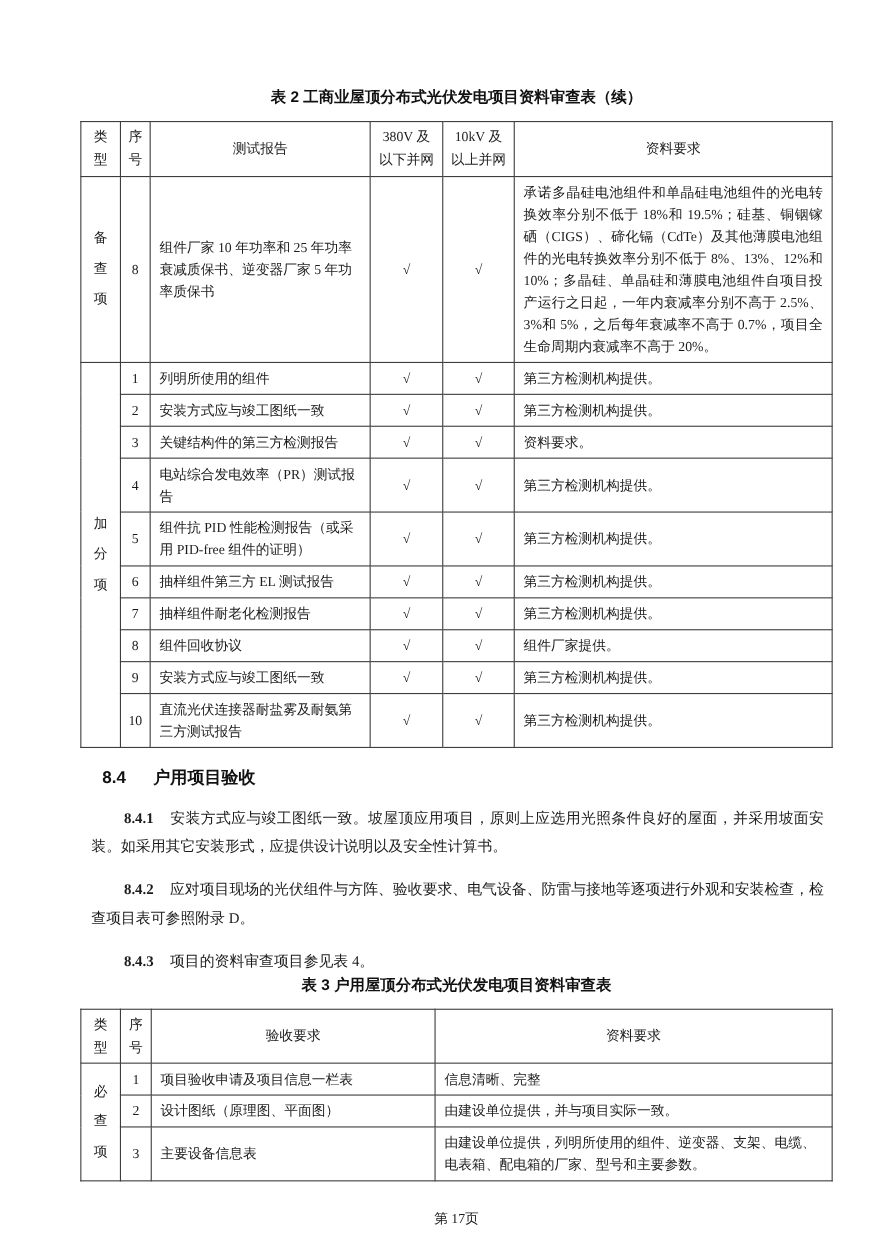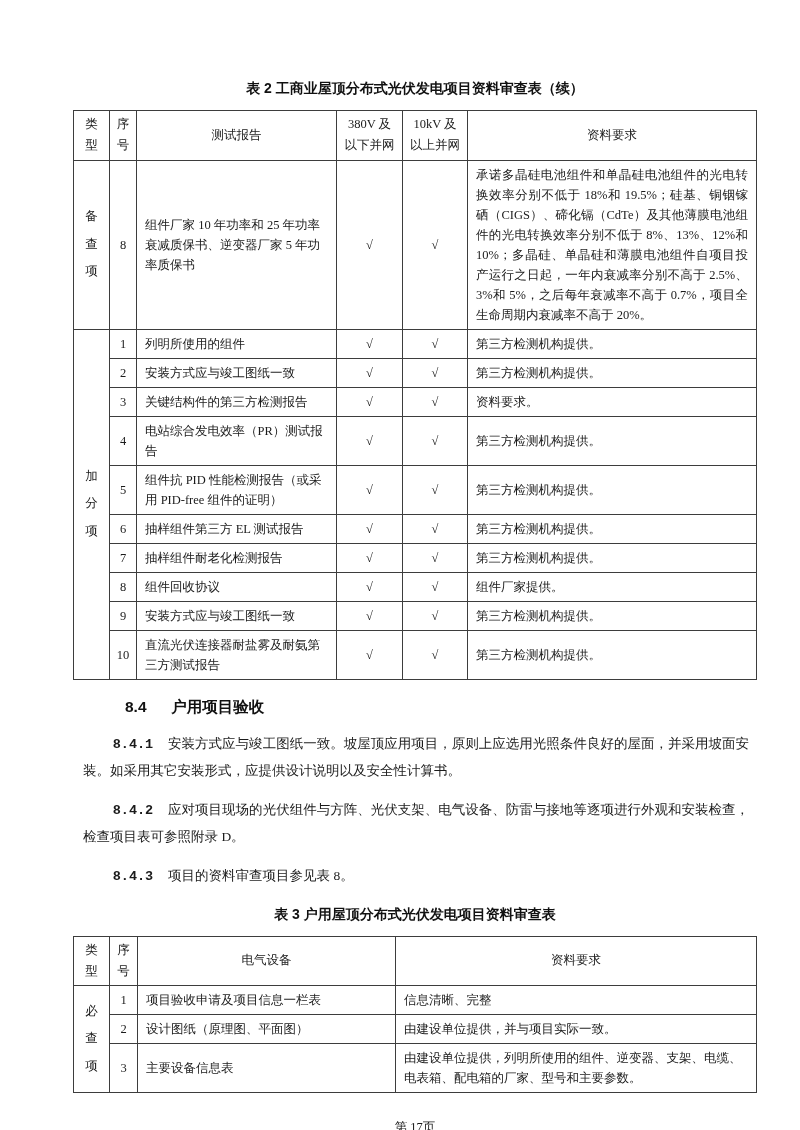--- a/index.html
+++ b/index.html
@@ -49,34 +49,34 @@
     padding:2px;
   }
   .req{ text-align:justify; }
   .sec-heading{
     font-family:"Liberation Sans","DejaVu Sans",sans-serif;
     font-weight:700;
     font-size:15.5px;
     color:#111;
     margin:17px 0 0 20px;
   }
-  .sec-heading .h-num{margin-right:1.6em;margin-left:32px;}
+  .sec-heading .h-num{margin-right:1.6em;}
   .clause{
     margin:13px 8px 0 10px;
     font-size:13.5px;
     line-height:26px;
     text-indent:2.2em;
     text-align:justify;
   }
   .clause-num{
-    font-family:Liberation Mono, monospace;
+    font-family:Liberation Serif, serif;
     font-weight:600;
     margin-right:1.1em;
   }
-  .t3-title{margin-top:16px;}
+  .t3-title{}
   .footer{
     text-align:center;
     font-size:12.5px;
     margin-top:26px;
   }
 </style>
 </head>
 <body>
 
 <div class="page">
@@ -194,42 +194,42 @@
   </table>
 
   <div class="sec-heading">
     <span class="h-num">8.4</span><span>户用项目验收</span>
   </div>
 
   <p class="clause">
     <span class="clause-num">8.4.1</span><span>安装方式应与竣工图纸一致。坡屋顶应用项目，原则上应选用光照条件良好的屋面，并采用坡面安装。如采用其它安装形式，应提供设计说明以及安全性计算书。</span>
   </p>
   <p class="clause">
-    <span class="clause-num">8.4.2</span><span>应对项目现场的光伏组件与方阵、光伏支架、电气设备、防雷与接地等逐项进行外观和安装检查，检查项目表可参照附录 D。</span>
+    <span class="clause-num">8.4.2</span><span>应对项目现场的光伏组件与方阵、验收要求、电气设备、防雷与接地等逐项进行外观和安装检查，检查项目表可参照附录 D。</span>
   </p>
   <p class="clause">
-    <span class="clause-num">8.4.3</span><span>项目的资料审查项目参见表 8。</span>
+    <span class="clause-num">8.4.3</span><span>项目的资料审查项目参见表 4。</span>
   </p>
 
   <div class="table-title t3-title">表 3 户用屋顶分布式光伏发电项目资料审查表</div>
 
   <table>
     <colgroup>
       <col style="width:36px">
         <col style="width:28px">
         <col style="width:258px">
         <col>
     </colgroup>
     <thead>
       <tr>
         <th>类
 型</th>
         <th>序
 号</th>
-        <th>电气设备</th>
+        <th>验收要求</th>
         <th>资料要求</th>
       </tr>
     </thead>
     <tbody>
       <tr>
         <td class="vert" rowspan="3">必
 查
 项</td>
         <td class="center">1</td>
         <td>项目验收申请及项目信息一栏表</td>

